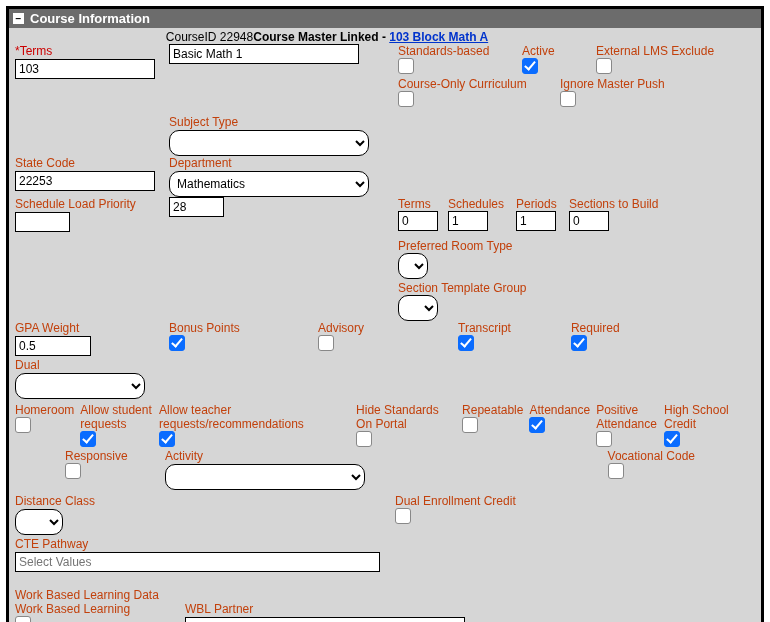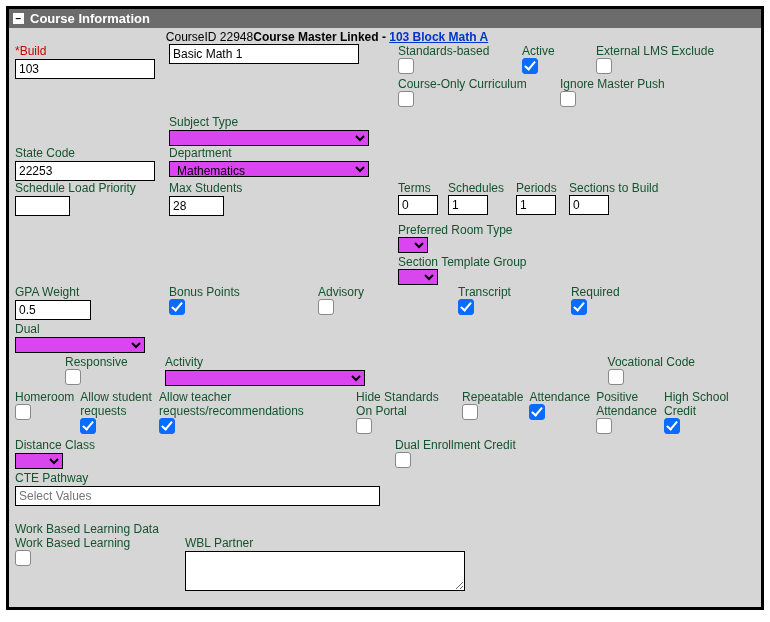--- a/index.html
+++ b/index.html
@@ -40,32 +40,32 @@
   }
   .hdr-row { display:flex; justify-content:center; font-size:12px;}
   .hdr-row .left { font-weight: normal; color:#000; }
   .hdr-row .right { font-weight: bold; color:#000; }
   .hdr-row .right .link { color:#0033cc; font-weight:bold; }
   .grid {
     display: grid;
     grid-template-columns: 150px 225px 1fr;
     column-gap: 4px;
   }
-  .lbl { color:#14532d; font-size:12px; line-height:14px; }
+  .lbl { color:#c2410c; font-size:12px; line-height:14px; }
   .lbl.req { color:#c00; }
   input[type=text], select, textarea {
     font-family: Arial, sans-serif;
     font-size:12px;
     border:1px solid #000;
     background:#fff;
     padding:1px 3px;
     height:20px;
   }
   textarea { height:auto; resize:both; }
-  select { height:16px; background:#d946ef;}
+  select { height:26px; background:#ffffff;border-radius:10px;}
   .chk {
     width:16px; height:16px;
     border:1px solid #888;
     background:#fff;
     border-radius:3px;
     display:inline-block;
     position:relative;
     vertical-align:top;
   }
   .chk.checked {
@@ -106,21 +106,21 @@
   <div class="content">
     <div class="hdr-row">
       <span class="left">CourseID 22948</span>
       <span class="right" style="margin-right:116px;">
         <span>Course Master Linked - </span><a class="link" href="#">103 Block Math A</a>
       </span>
     </div>
 
     <div class="grid">
       <div class="field">
-        <span class="lbl req">*Build</span>
+        <span class="lbl req">*Terms</span>
         <input type="text" style="width: 140px;" value="103">
       </div>
       <div class="field">
         <input type="text" style="width: 190px;" value="Basic Math 1">
       </div>
       <div>
         <div class="les-col3">
           <div class="chkcol" style="width:110px">
               <span class="lbl">Standards-based</span>
               <span class="chk"></span>
@@ -169,21 +169,20 @@
       </div>
       <div></div>
     </div>
 
     <div class="grid">
       <div class="field">
         <span class="lbl">Schedule Load Priority</span>
         <input type="text" style="width: 55px;" value="">
       </div>
       <div class="field">
-        <span class="lbl">Max Students</span>
         <input type="text" style="width: 55px;" value="28">
       </div>
       <div>
         <div class="les-col3" style="gap:8px">
           <div class="chkcol" style="width:42px">
               <span class="lbl">Terms</span>
               <input type="text" class="small-input" value="0" style="">
             </div>
           <div class="chkcol" style="width:60px">
               <span class="lbl">Schedules</span>
@@ -234,67 +233,67 @@
             <span class="chk checked"></span>
           </div>
       </div>
     </div>
 
     <div class="field" style="margin-top:2px">
       <span class="lbl">Dual</span>
       <select style="width:130px"><option></option></select>
     </div>
 
+    <div style="display:flex; gap:6px; margin-top:4px; align-items:flex-start;">
+      <div class="chkcol" style="width:62px">
+          <span class="lbl">Homeroom</span>
+          <span class="chk"></span>
+        </div>
+      <div class="chkcol" style="width:80px">
+          <span class="lbl">Allow student requests</span>
+          <span class="chk checked"></span>
+        </div>
+      <div class="chkcol" style="width:210px">
+          <span class="lbl">Allow teacher requests/recommendations</span>
+          <span class="chk checked"></span>
+        </div>
+      <div class="chkcol" style="width:110px">
+          <span class="lbl">Hide Standards On Portal</span>
+          <span class="chk"></span>
+        </div>
+      <div class="chkcol" style="width:62px">
+          <span class="lbl">Repeatable</span>
+          <span class="chk"></span>
+        </div>
+      <div class="chkcol" style="width:65px">
+          <span class="lbl">Attendance</span>
+          <span class="chk checked"></span>
+        </div>
+      <div class="chkcol" style="width:68px">
+          <span class="lbl">Positive Attendance</span>
+          <span class="chk"></span>
+        </div>
+      <div class="chkcol">
+          <span class="lbl">High School Credit</span>
+          <span class="chk checked"></span>
+        </div>
+    </div>
+
     <div style="display:flex; gap:20px; margin-top:2px; align-items:flex-start;">
       <div class="chkcol" style="margin-left:50px; width:80px">
           <span class="lbl">Responsive</span>
           <span class="chk"></span>
         </div>
       <div class="field">
           <span class="lbl">Activity</span>
           <select style="width:200px"><option></option></select>
         </div>
       <div class="chkcol" style="margin-left:auto; margin-right:60px">
           <span class="lbl">Vocational Code</span>
           <span class="chk"></span>
-        </div>
-    </div>
-
-    <div style="display:flex; gap:6px; margin-top:4px; align-items:flex-start;">
-      <div class="chkcol" style="width:62px">
-          <span class="lbl">Homeroom</span>
-          <span class="chk"></span>
-        </div>
-      <div class="chkcol" style="width:80px">
-          <span class="lbl">Allow student requests</span>
-          <span class="chk checked"></span>
-        </div>
-      <div class="chkcol" style="width:210px">
-          <span class="lbl">Allow teacher requests/recommendations</span>
-          <span class="chk checked"></span>
-        </div>
-      <div class="chkcol" style="width:110px">
-          <span class="lbl">Hide Standards On Portal</span>
-          <span class="chk"></span>
-        </div>
-      <div class="chkcol" style="width:62px">
-          <span class="lbl">Repeatable</span>
-          <span class="chk"></span>
-        </div>
-      <div class="chkcol" style="width:65px">
-          <span class="lbl">Attendance</span>
-          <span class="chk checked"></span>
-        </div>
-      <div class="chkcol" style="width:68px">
-          <span class="lbl">Positive Attendance</span>
-          <span class="chk"></span>
-        </div>
-      <div class="chkcol">
-          <span class="lbl">High School Credit</span>
-          <span class="chk checked"></span>
         </div>
     </div>
 
     <div style="display:flex; gap:20px; margin-top:4px;">
       <div class="field" style="width:360px">
         <span class="lbl">Distance Class</span>
         <select style="width:48px"><option></option></select>
       </div>
       <div class="chkcol">
           <span class="lbl">Dual Enrollment Credit</span>

